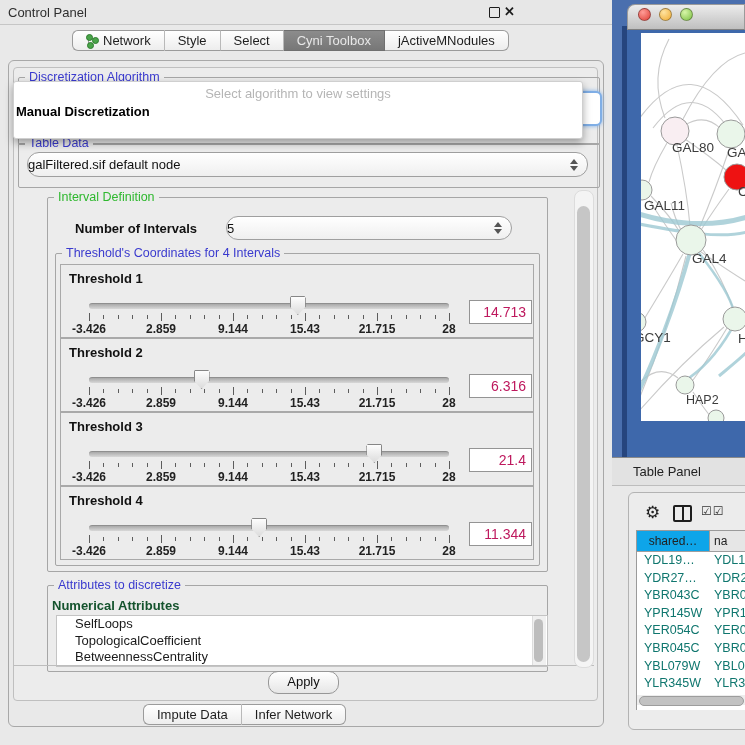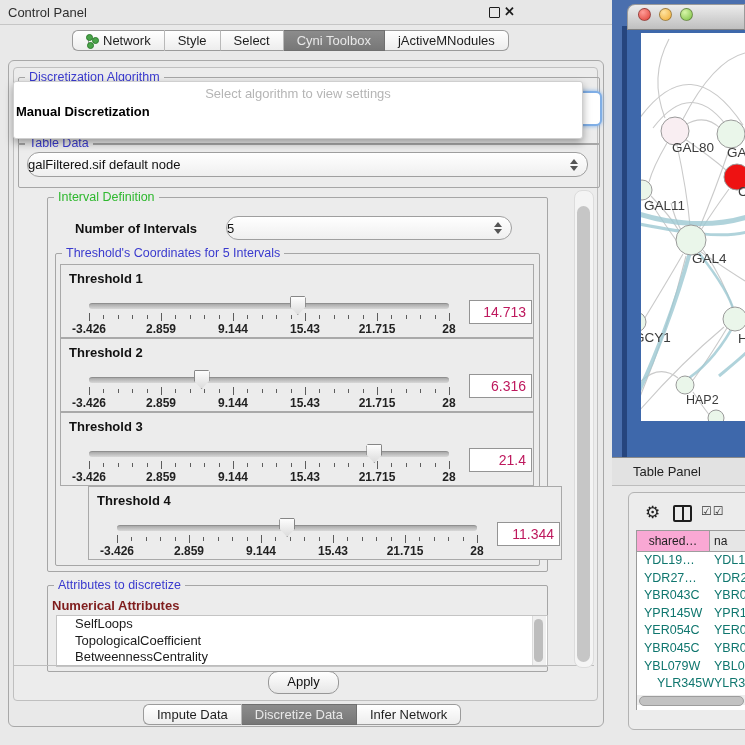--- a/index.html
+++ b/index.html
@@ -57,21 +57,21 @@
   .trow .tl{position:absolute;left:8px;top:6px;font-size:13px;font-weight:bold;color:#111;}
   .track{position:absolute;left:28px;top:38px;width:360px;height:5px;border-radius:3px;
          background:linear-gradient(#a9a9a9,#d8d8d8);border-top:1px solid #8f8f8f;}
   .handle{position:absolute;top:31px;width:14px;height:17px;background:linear-gradient(#fdfdfd,#dcdcdc);
           border:1px solid #868686;clip-path:polygon(8% 0,92% 0,100% 12%,100% 55%,50% 100%,0 55%,0 12%);z-index:2;}
   .tick{position:absolute;width:1px;background:#5c5c5c;}
   .ticklab{position:absolute;top:57px;width:50px;text-align:center;font-size:12px;font-weight:bold;color:#222;}
   .valbox{position:absolute;left:408px;top:35px;width:56px;height:22px;background:#fff;border:1px solid #949494;
           font-size:14px;color:#be185d;text-align:right;line-height:22px;padding-right:5px;}
   
-  #attrTitle{left:52px;top:598px;font-size:13px;font-weight:bold;color:#7f1d1d;}
+  #attrTitle{left:52px;top:598px;font-size:13px;font-weight:bold;color:#14532d;}
   #attrList{left:56px;top:615px;width:490px;height:50px;background:#ffffff;border:1px solid #c4c4c4;overflow:hidden;}
   .attr-item{font-size:13px;color:#1a1a1a;padding:1px 0 1px 18px;line-height:14.5px;}
   #attrScroll{left:532px;top:616px;width:13px;height:49px;background:#f0f0f0;border-left:1px solid #ddd;}
   #attrThumb{left:534px;top:619px;width:9px;height:43px;border-radius:5px;background:#bdbdbd;}
   #viewportLine{left:14px;top:665px;width:580px;height:0;border-top:1px solid #bdbdbd;}
   
   #mainScrollTrack{left:574px;top:190px;width:18px;height:476px;background:#f4f4f4;border:1px solid #dcdcdc;border-radius:8px;}
   #mainScrollThumb{left:577px;top:206px;width:13px;height:456px;background:#c6c6c6;border-radius:7px;}
   
   #applyBtn{left:268px;top:671px;width:69px;height:21px;background:linear-gradient(#ffffff,#e6e6e6);
@@ -91,21 +91,21 @@
   #tpHeader{left:612px;top:457px;width:133px;height:27px;background:#e2e2e2;border-top:1px solid #8a8a8a;border-bottom:1px solid #bdbdbd;}
   #tpHeader span{position:absolute;left:21px;top:6px;font-size:13px;color:#222;}
   #tpBox{left:628px;top:492px;width:130px;height:236px;background:#ececec;border:1px solid #b3b3b3;border-radius:6px;}
   #gearIcon{left:645px;top:502px;font-size:17px;color:#222;}
   #splitIcon{left:673px;top:505px;width:15px;height:13px;border:2px solid #1e1e1e;border-radius:2px;}
   #splitIcon:before{content:"";position:absolute;left:6.5px;top:0;width:2px;height:13px;background:#1e1e1e;}
   #cbPair{left:701px;top:504px;font-size:12px;color:#333;letter-spacing:1px;}
   #tbl{left:636px;top:530px;width:109px;height:179px;background:#fff;border-left:1px solid #9a9a9a;border-top:1px solid #9a9a9a;overflow:hidden;}
   .th{position:absolute;top:0;height:21px;font-size:12px;color:#222;text-align:center;line-height:21px;
       border-right:1px solid #9e9e9e;border-bottom:1px solid #9e9e9e;box-sizing:border-box;}
-  .th.sel{background:#f9a8d4;}
+  .th.sel{background:#0ea5e9;}
   .th.plain{background:#e6e6e6;text-align:left;padding-left:4px;}
   .trr{position:absolute;font-size:12.5px;color:#0f766e;white-space:nowrap;}
   #hscroll{left:637px;top:695px;width:108px;height:10px;background:#ededed;}
   #hthumb{left:639px;top:696px;width:103px;height:8px;background:#c2c2c2;border:1px solid #9d9d9d;border-radius:5px;}
   
   .neticon{width:12px;height:13px;margin-right:5px;position:relative;flex:none;}
   .neticon i{position:absolute;width:5px;height:5px;border-radius:50%;background:#4aa44a;border:1px solid #2e7d2e;}
   .neticon em{position:absolute;background:#9a9a9a;}
 </style>
 </head>
@@ -160,21 +160,21 @@
 
 <div class="abs group" id="intervalGroup">
   <span class="group-label lbl-green">Interval Definition</span>
 </div>
 <span class="abs" id="noiLabel">Number of Intervals</span>
 <div class="abs combo" id="noiCombo">
   <span>5</span>
   <span class="stepper"></span>
 </div>
 <div class="abs group" id="threshGroup">
-  <span class="group-label lbl-blue">Threshold's Coordinates for 5 Intervals</span>
+  <span class="group-label lbl-blue">Threshold's Coordinates for 4 Intervals</span>
 </div>
 <div id="threshRows">
     <div class="trow abs" style="top: 264px;">
       <span class="tl">Threshold 1</span>
       <div class="track"></div>
       <div class="handle" style="left:228.8px"></div>
       <span class="tick" style="left:28.0px;top:48px;height:8px"></span>
       <span class="tick" style="left:42.4px;top:50px;height:4px"></span>
       <span class="tick" style="left:56.8px;top:50px;height:4px"></span>
       <span class="tick" style="left:71.2px;top:50px;height:4px"></span>
@@ -277,21 +277,21 @@
       <span class="tick" style="left:373.6px;top:50px;height:4px"></span>
       <span class="tick" style="left:388.0px;top:48px;height:8px"></span>
       <span class="ticklab" style="left:3px">-3.426</span>
       <span class="ticklab" style="left:75px">2.859</span>
       <span class="ticklab" style="left:147px">9.144</span>
       <span class="ticklab" style="left:219px">15.43</span>
       <span class="ticklab" style="left:291px">21.715</span>
       <span class="ticklab" style="left:363px">28</span>
       <div class="valbox">21.4</div>
     </div>
-    <div class="trow abs" style="top: 486px; margin-left: 28px;">
+    <div class="trow abs" style="top: 486px;">
       <span class="tl">Threshold 4</span>
       <div class="track"></div>
       <div class="handle" style="left:190.2px"></div>
       <span class="tick" style="left:28.0px;top:48px;height:8px"></span>
       <span class="tick" style="left:42.4px;top:50px;height:4px"></span>
       <span class="tick" style="left:56.8px;top:50px;height:4px"></span>
       <span class="tick" style="left:71.2px;top:50px;height:4px"></span>
       <span class="tick" style="left:85.6px;top:50px;height:4px"></span>
       <span class="tick" style="left:100.0px;top:48px;height:8px"></span>
       <span class="tick" style="left:114.4px;top:50px;height:4px"></span>
@@ -343,23 +343,20 @@
 <div class="abs" id="applyBtn">Apply</div>
 
 <div class="abs" id="algoPopup">
   <span class="ph">Select algorithm to view settings</span>
   <span class="opt first">Manual Discretization</span>
 </div>
 
 <div class="abs tabstrip" id="bottomTabs">
     <div class="tabseg">
       <span>Impute Data</span>
-    </div>
-    <div class="tabseg sel">
-      <span>Discretize Data</span>
     </div>
     <div class="tabseg">
       <span>Infer Network</span>
     </div>
   </div>
 
 <div class="abs" id="desktopBlue"></div>
 <div class="abs" id="netEdge"></div>
 <div class="abs" id="netBlue"></div>
 <div class="abs" id="netTitle"></div>
@@ -430,19 +427,19 @@
     <div class="trr" style="left:7px;top:57.2px">YBR043C</div>
     <div class="trr" style="left:77px;top:57.2px">YBR0</div>
     <div class="trr" style="left:7px;top:74.8px">YPR145W</div>
     <div class="trr" style="left:77px;top:74.8px">YPR1</div>
     <div class="trr" style="left:7px;top:92.4px">YER054C</div>
     <div class="trr" style="left:77px;top:92.4px">YER0</div>
     <div class="trr" style="left:7px;top:110.0px">YBR045C</div>
     <div class="trr" style="left:77px;top:110.0px">YBR0</div>
     <div class="trr" style="left:7px;top:127.6px">YBL079W</div>
     <div class="trr" style="left:77px;top:127.6px">YBL0</div>
-    <div class="trr" style="left:20px;top:145.2px">YLR345W</div>
+    <div class="trr" style="left:7px;top:145.2px">YLR345W</div>
     <div class="trr" style="left:77px;top:145.2px">YLR3</div>
     <div class="trr" style="left:7px;top:162.8px">YIL052C</div>
     <div class="trr" style="left:77px;top:162.8px">YIL0</div>
   </div>
 <div class="abs" id="hscroll"></div>
 <div class="abs" id="hthumb"></div>
 
 </body></html>

